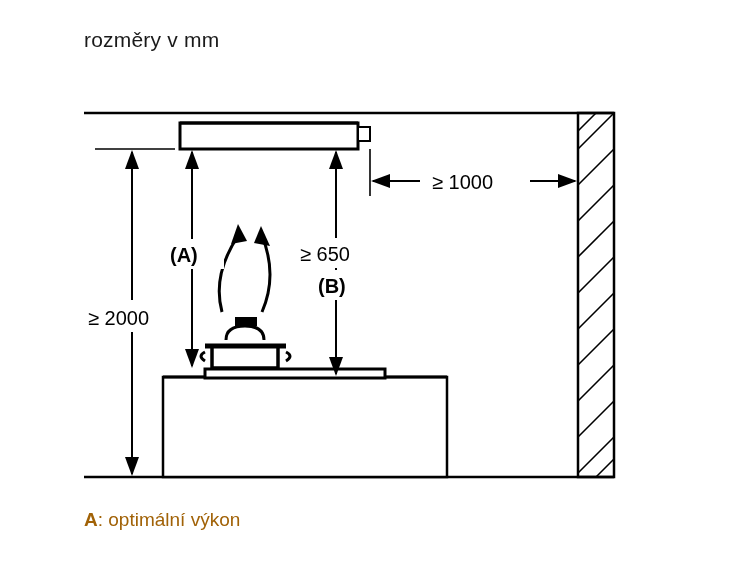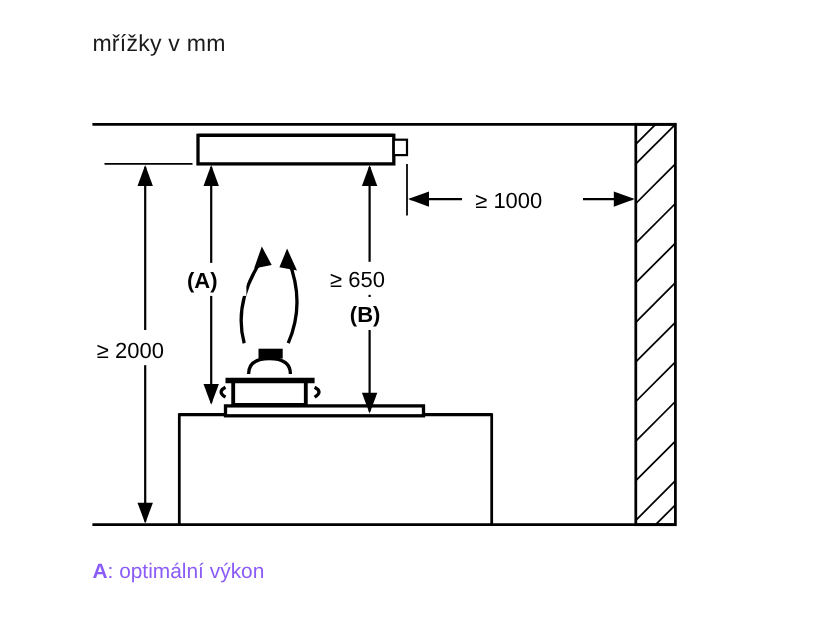--- a/index.html
+++ b/index.html
@@ -30,21 +30,21 @@
     position: absolute;
     left: 0;
     top: 0;
     width: 750px;
     height: 571px;
   }
   .legend {
     position: absolute;
     left: 84px;
     font-size: 19px;
-    color: #8b5cf6;
+    color: #a16207;
     white-space: nowrap;
   }
   .legend b {
     font-weight: bold;
   }
   .legend-a { top: 509px; }
   .legend-b { top: 536px; }
   .lbl {
     font-family: "Liberation Sans", sans-serif;
     font-size: 20px;
@@ -55,21 +55,21 @@
     font-size: 20px;
     font-weight: bold;
     fill: #000000;
   }
 </style>
 </head>
 <body>
 
 <div id="page">
 
-  <div class="hdr">mřížky v mm</div>
+  <div class="hdr">rozměry v mm</div>
 
   <svg id="diagram" viewBox="0 0 750 571">
 
     <line x1="84" y1="113" x2="614" y2="113" stroke="#000" stroke-width="2.5"></line>
 
     <line x1="84" y1="477" x2="614" y2="477" stroke="#000" stroke-width="2.5"></line>
 
     <g>
       <rect x="578" y="113" width="36" height="364" fill="none" stroke="#000" stroke-width="2.5"></rect>
       <g stroke="#000" stroke-width="1.6">

